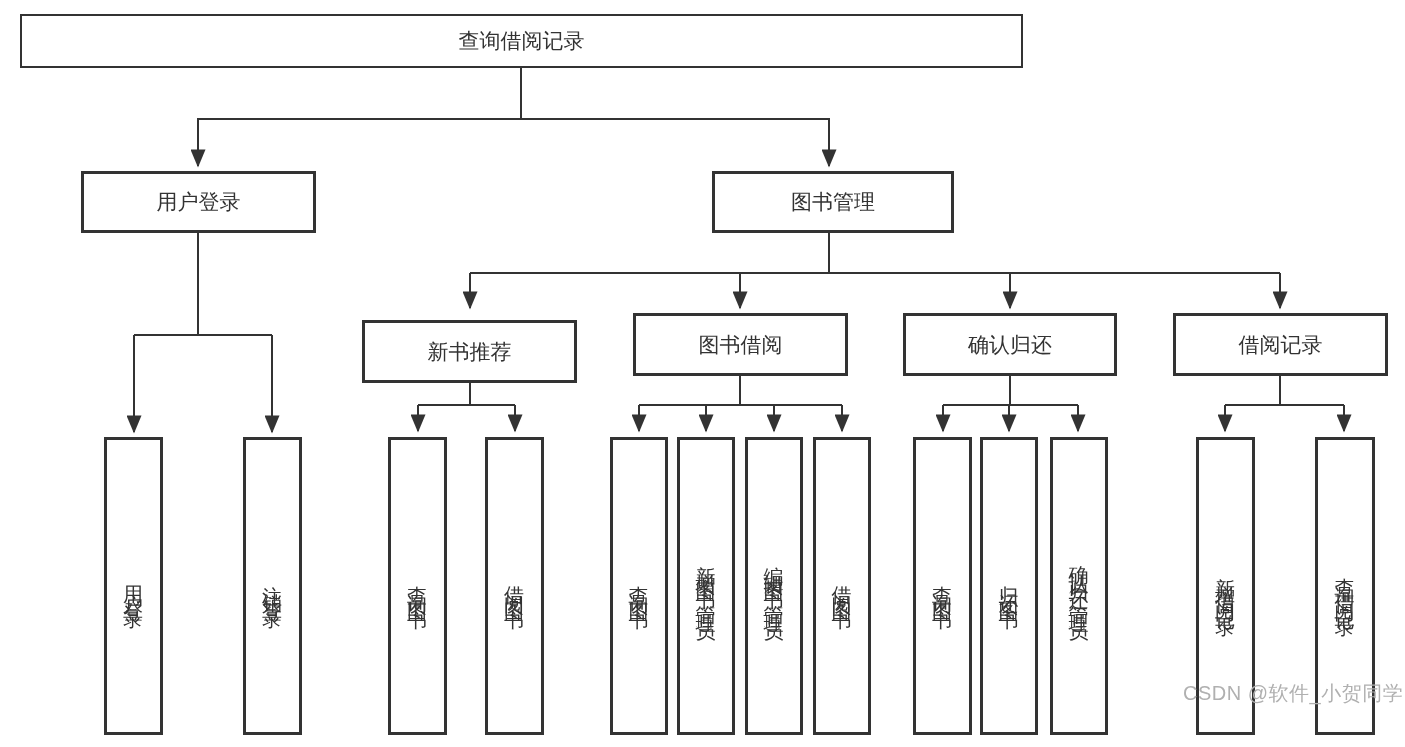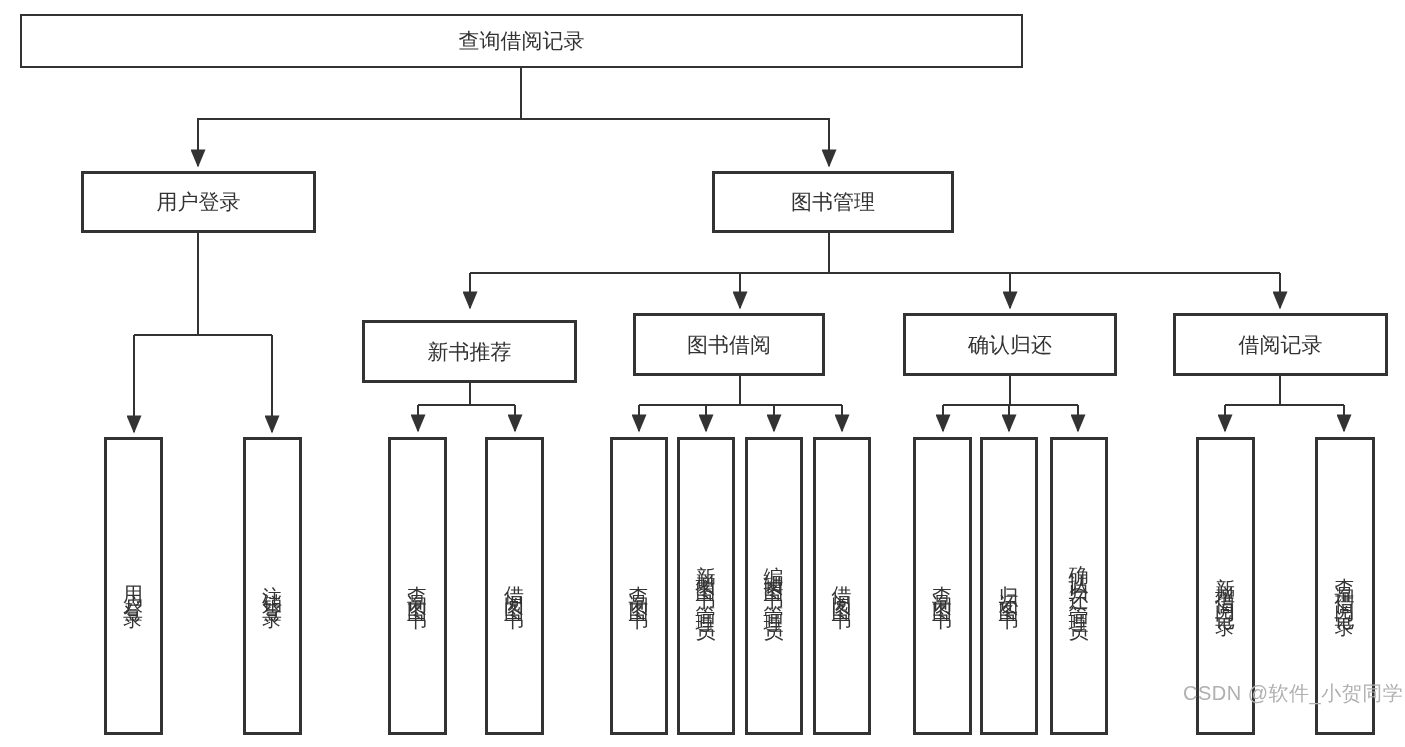--- a/index.html
+++ b/index.html
@@ -85,21 +85,21 @@
 <div class="node" style="left:81px;top:171px;width:235px;height:62px;">
   <span>用户登录</span>
 </div>
 <div class="node" style="left:712px;top:171px;width:242px;height:62px;">
   <span>图书管理</span>
 </div>
 
 <div class="node" style="left:362px;top:320px;width:215px;height:63px;justify-content:center;">
   <span>新书推荐</span>
 </div>
-<div class="node" style="left:633px;top:313px;width:192px;height:63px;">
+<div class="node" style="left:633px;top:313px;width:215px;height:63px;">
   <span>图书借阅</span>
 </div>
 <div class="node" style="left:903px;top:313px;width:214px;height:63px;">
   <span>确认归还</span>
 </div>
 <div class="node" style="left:1173px;top:313px;width:215px;height:63px;">
   <span>借阅记录</span>
 </div>
 
 <div class="node leaf" style="left:104px;top:437px;width:59px;height:298px;">

